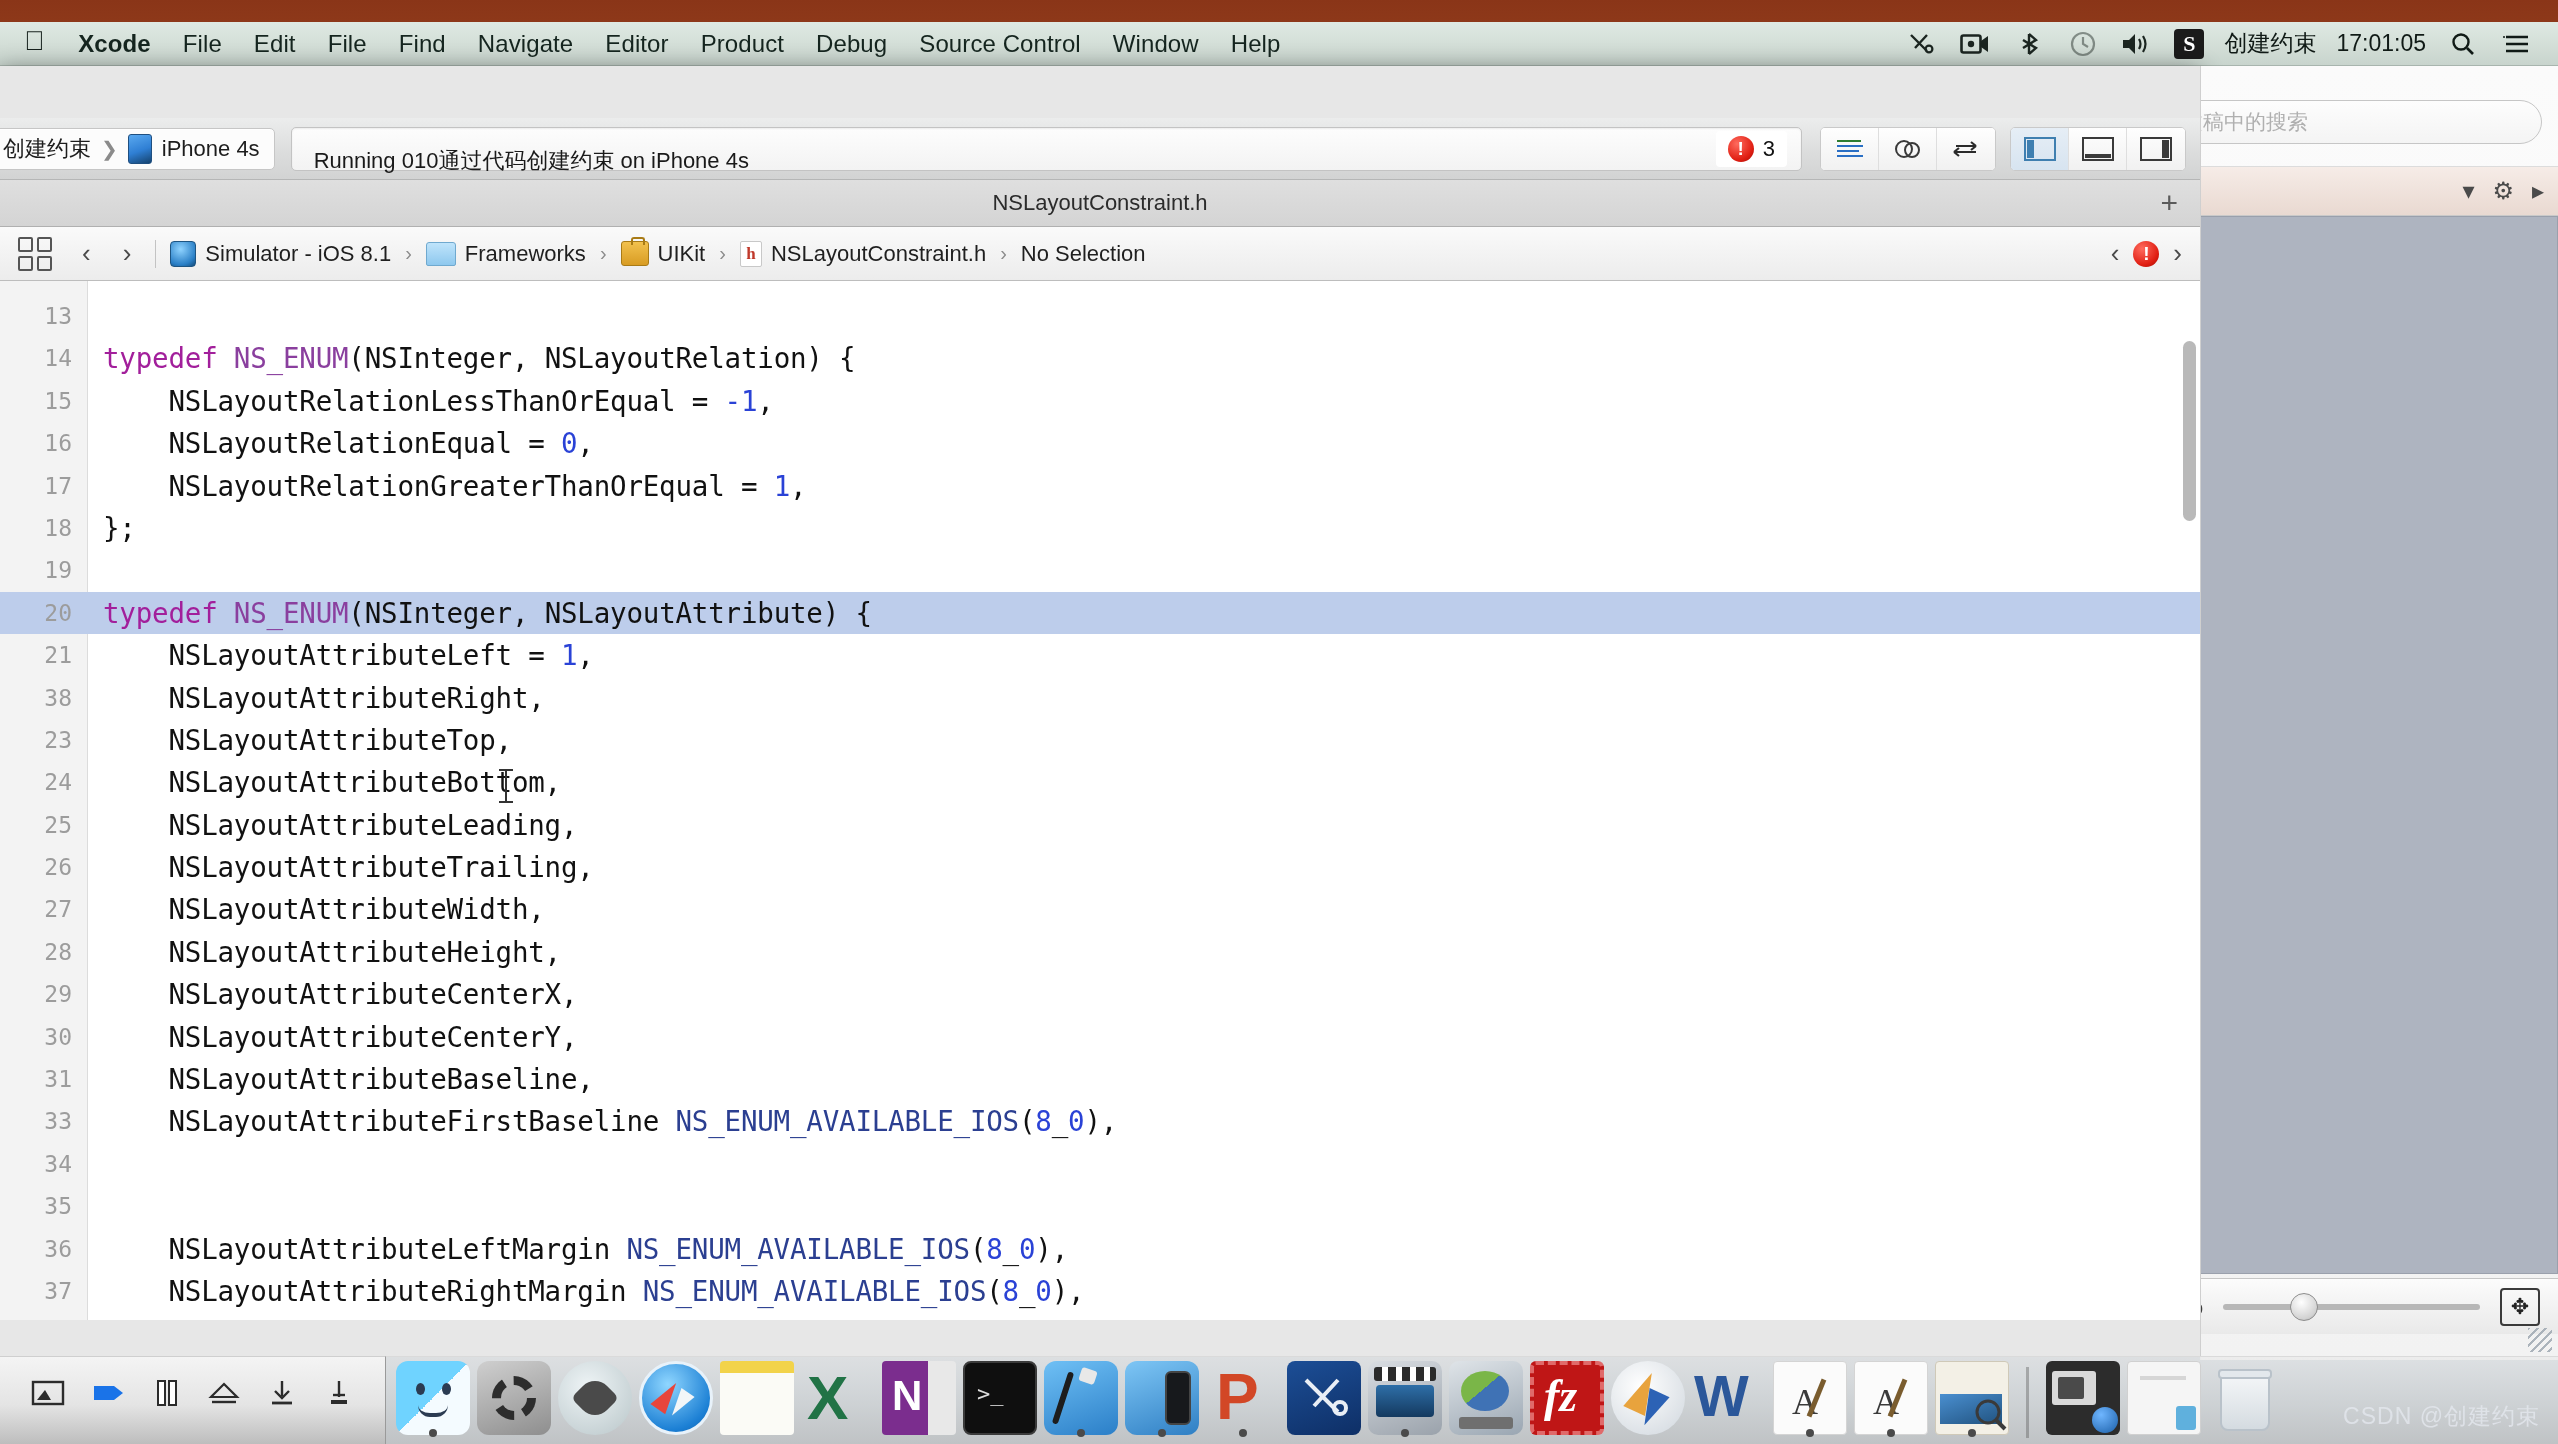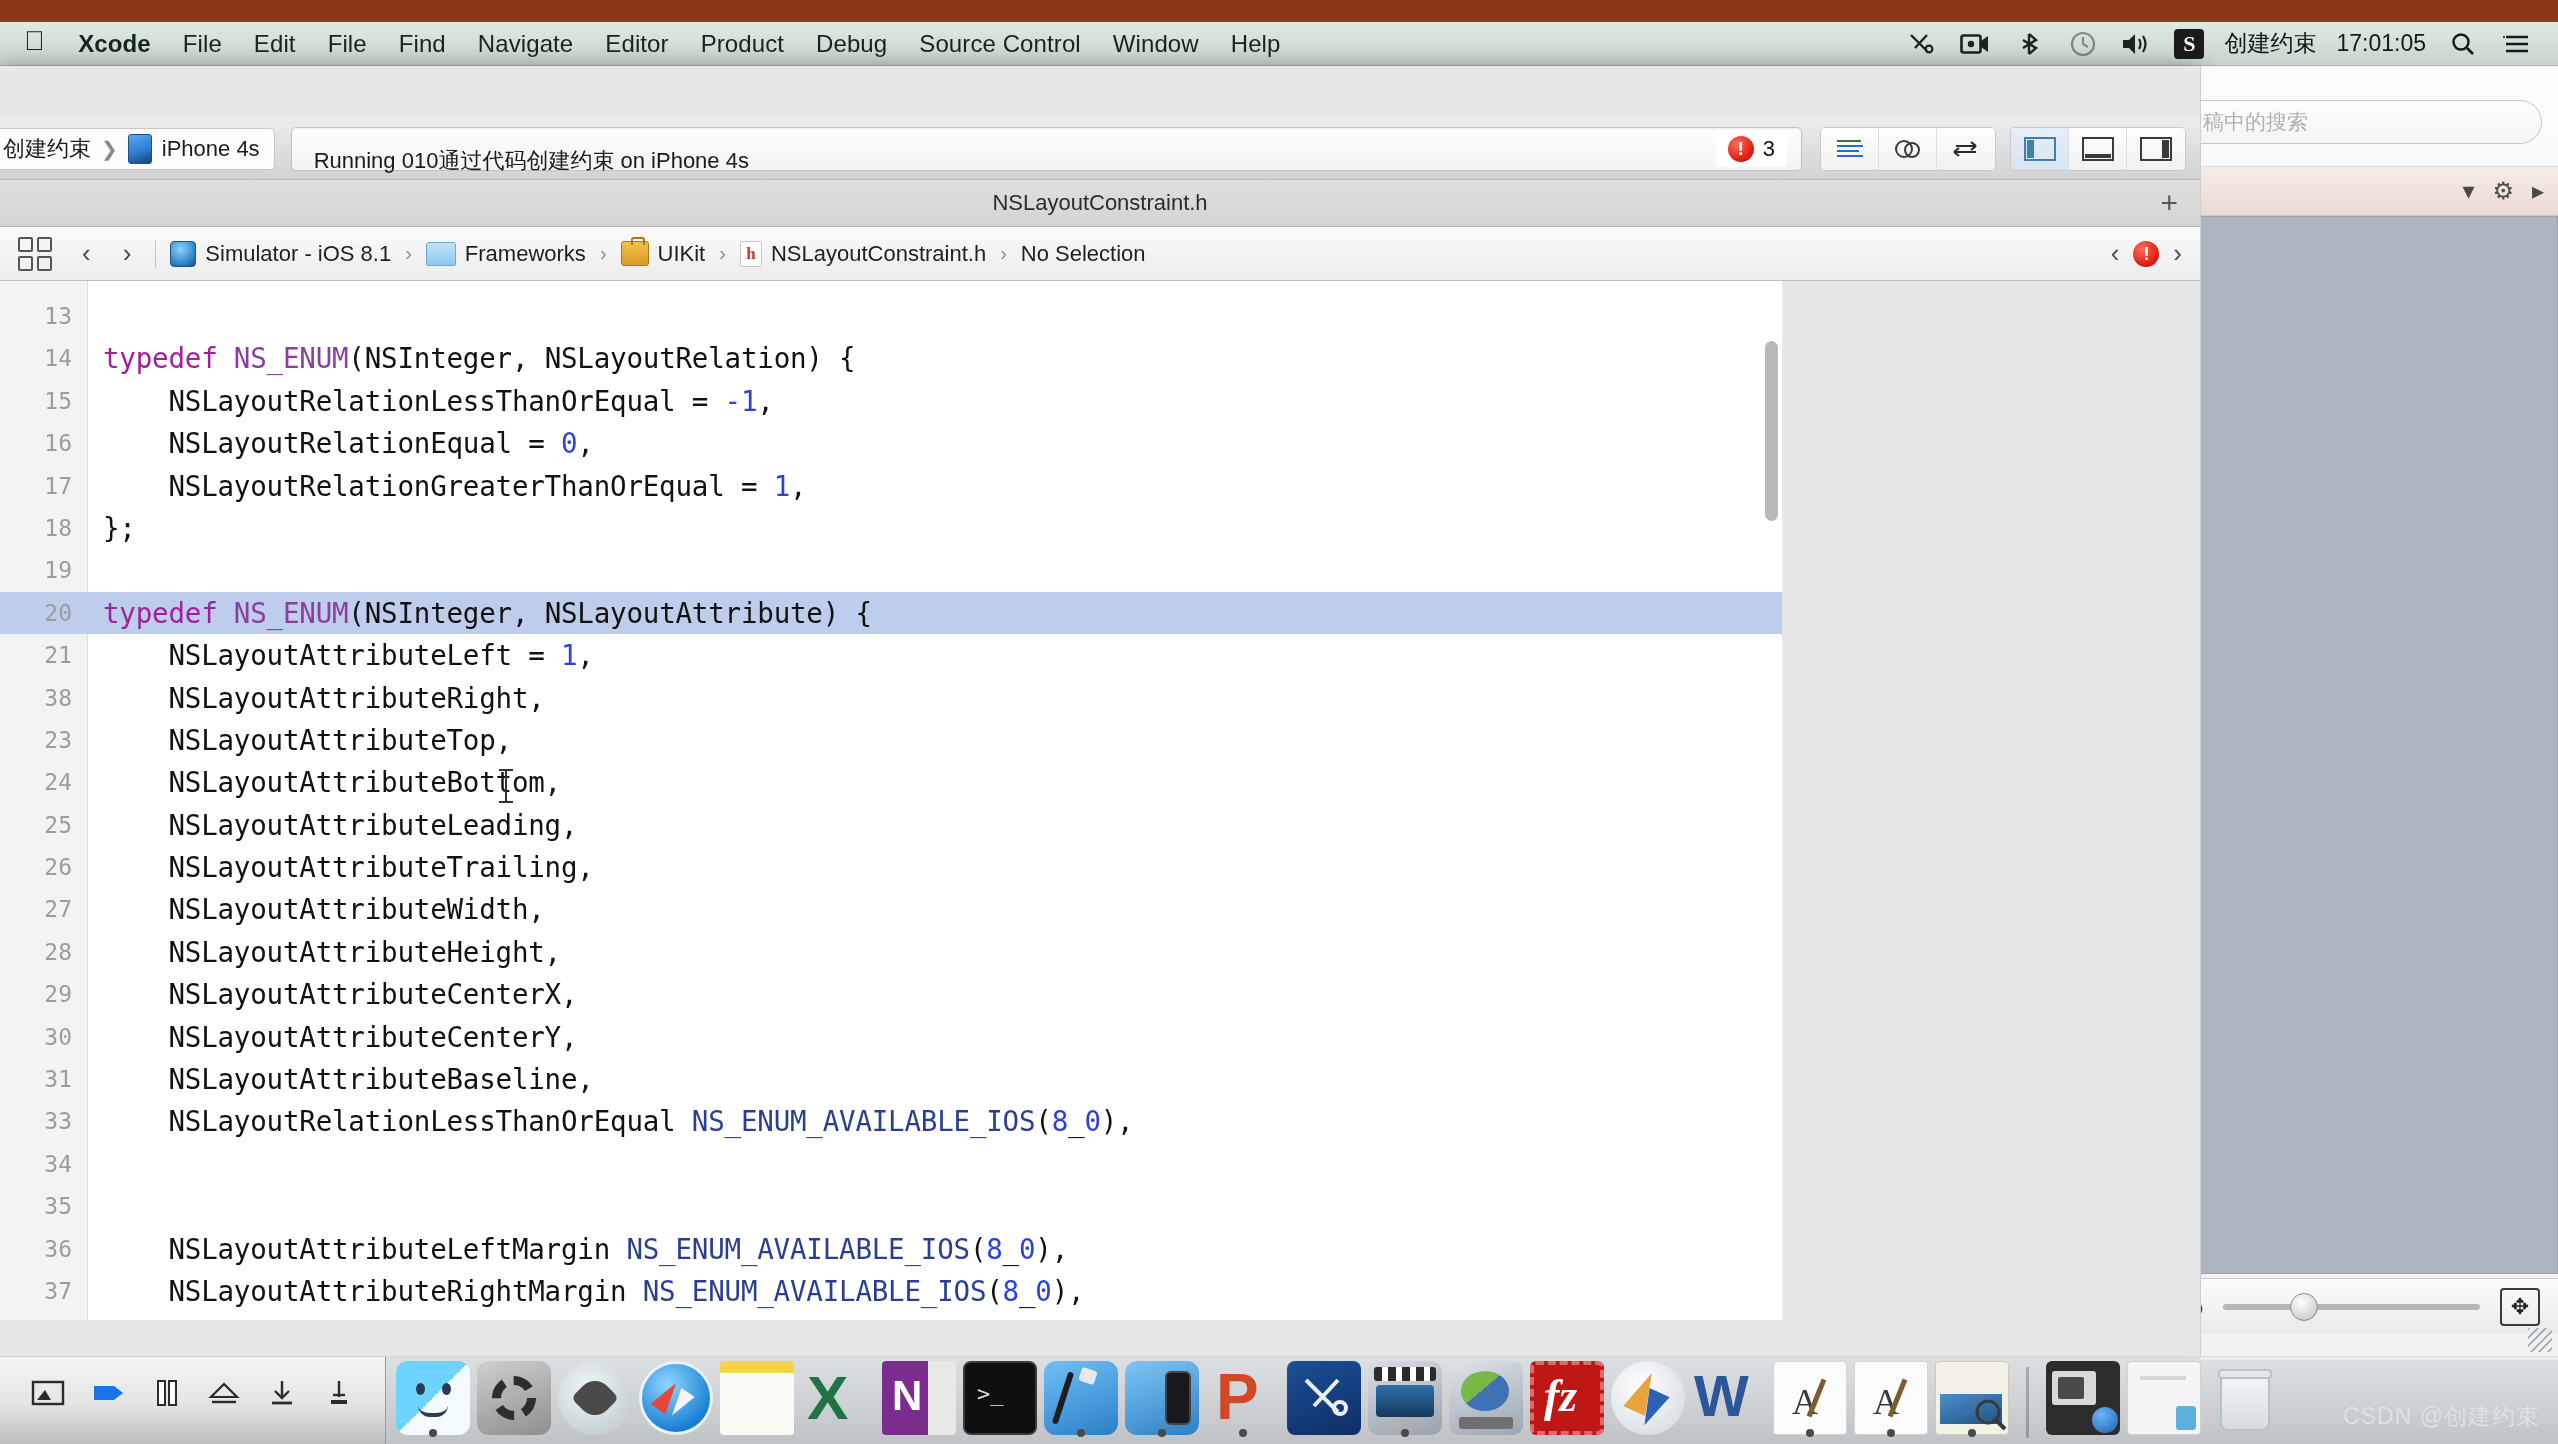--- a/index.html
+++ b/index.html
@@ -152,21 +152,21 @@
   .ic-fw { width:28px; height:25px; border-radius:3px;
             background: linear-gradient(180deg,#f2c14e,#d89c23); border:1px solid #a97b16; position:relative;}
   .ic-fw::after{content:"";position:absolute;left:9px;top:-5px;width:10px;height:6px;border:2px solid #a97b16;border-bottom:none;border-radius:3px 3px 0 0;}
   .ic-h { width:22px;height:26px;background:#fff;border:1px solid #c8c8c8;border-radius:2px;
           color:#c0392b;font-size:17px;font-weight:bold;text-align:center;line-height:24px;font-family:"Liberation Serif",serif;}
   #jb-right { margin-left:auto; display:flex; align-items:center; gap: 14px; padding-right: 6px;}
   .jb-nav { font-size: 26px; color:#4a4a4a; }
 
   
   #editor {
-    position: absolute; top: 215px; left: 0; width: 1782px; bottom: 36px;
+    position: absolute; top: 215px; left: 0; width: 2200px; bottom: 36px;
     background: #ffffff; overflow: hidden;
   }
   #gutter {
     position: absolute; top:0; left:0; bottom:0; width: 88px;
     background: #f3f3f3; border-right: 1px solid #dcdcdc;
   }
   #code {
     position: absolute; top: 0; left: 0; right: 0; bottom: 0;
     font-family: "DejaVu Sans Mono", monospace;
     font-size: 27.5px; line-height: 42.4px;
@@ -483,21 +483,21 @@
         <div class="line"><span class="ln">38</span><span class="lt"><span class="pln">    NSLayoutAttributeRight,</span></span></div>
         <div class="line"><span class="ln">23</span><span class="lt"><span class="pln">    NSLayoutAttributeTop,</span></span></div>
         <div class="line"><span class="ln">24</span><span class="lt"><span class="pln">    NSLayoutAttributeBottom,</span></span></div>
         <div class="line"><span class="ln">25</span><span class="lt"><span class="pln">    NSLayoutAttributeLeading,</span></span></div>
         <div class="line"><span class="ln">26</span><span class="lt"><span class="pln">    NSLayoutAttributeTrailing,</span></span></div>
         <div class="line"><span class="ln">27</span><span class="lt"><span class="pln">    NSLayoutAttributeWidth,</span></span></div>
         <div class="line"><span class="ln">28</span><span class="lt"><span class="pln">    NSLayoutAttributeHeight,</span></span></div>
         <div class="line"><span class="ln">29</span><span class="lt"><span class="pln">    NSLayoutAttributeCenterX,</span></span></div>
         <div class="line"><span class="ln">30</span><span class="lt"><span class="pln">    NSLayoutAttributeCenterY,</span></span></div>
         <div class="line"><span class="ln">31</span><span class="lt"><span class="pln">    NSLayoutAttributeBaseline,</span></span></div>
-        <div class="line"><span class="ln">33</span><span class="lt"><span class="pln">    NSLayoutRelationLessThanOrEqual </span><span class="typ">NS_ENUM_AVAILABLE_IOS</span><span class="pln">(</span><span class="num">8</span><span class="pln">_</span><span class="num">0</span><span class="pln">),</span></span></div>
+        <div class="line"><span class="ln">33</span><span class="lt"><span class="pln">    NSLayoutAttributeFirstBaseline </span><span class="typ">NS_ENUM_AVAILABLE_IOS</span><span class="pln">(</span><span class="num">8</span><span class="pln">_</span><span class="num">0</span><span class="pln">),</span></span></div>
         <div class="line"><span class="ln">34</span><span class="lt"></span></div>
         <div class="line"><span class="ln">35</span><span class="lt"></span></div>
         <div class="line"><span class="ln">36</span><span class="lt"><span class="pln">    NSLayoutAttributeLeftMargin </span><span class="typ">NS_ENUM_AVAILABLE_IOS</span><span class="pln">(</span><span class="num">8</span><span class="pln">_</span><span class="num">0</span><span class="pln">),</span></span></div>
         <div class="line"><span class="ln">37</span><span class="lt"><span class="pln">    NSLayoutAttributeRightMargin </span><span class="typ">NS_ENUM_AVAILABLE_IOS</span><span class="pln">(</span><span class="num">8</span><span class="pln">_</span><span class="num">0</span><span class="pln">),</span></span></div>
       </div>
     <div id="editor-scrollbar"></div>
     <div id="mouse-caret"></div>
   </div>
 </div>
 

